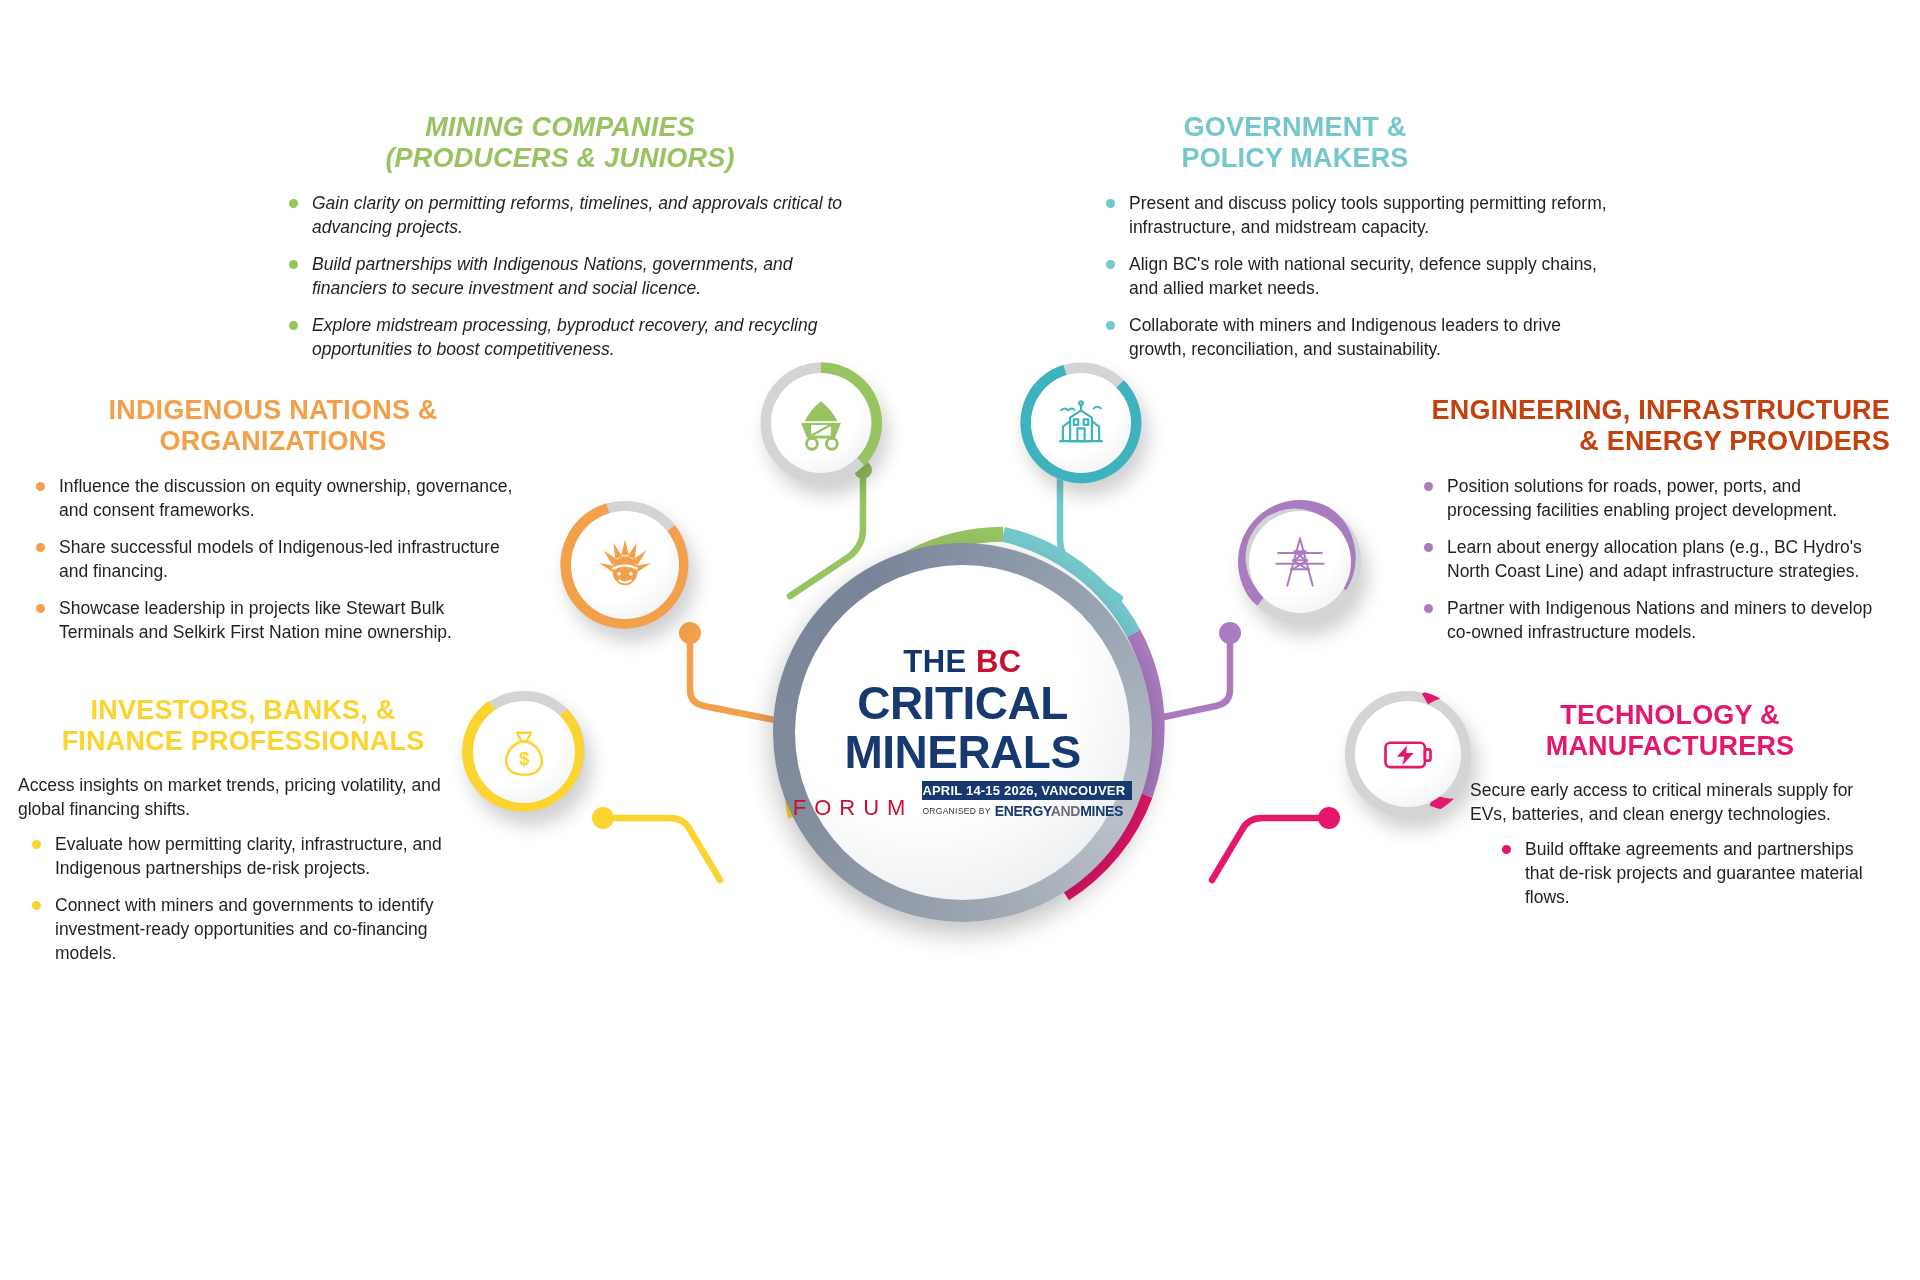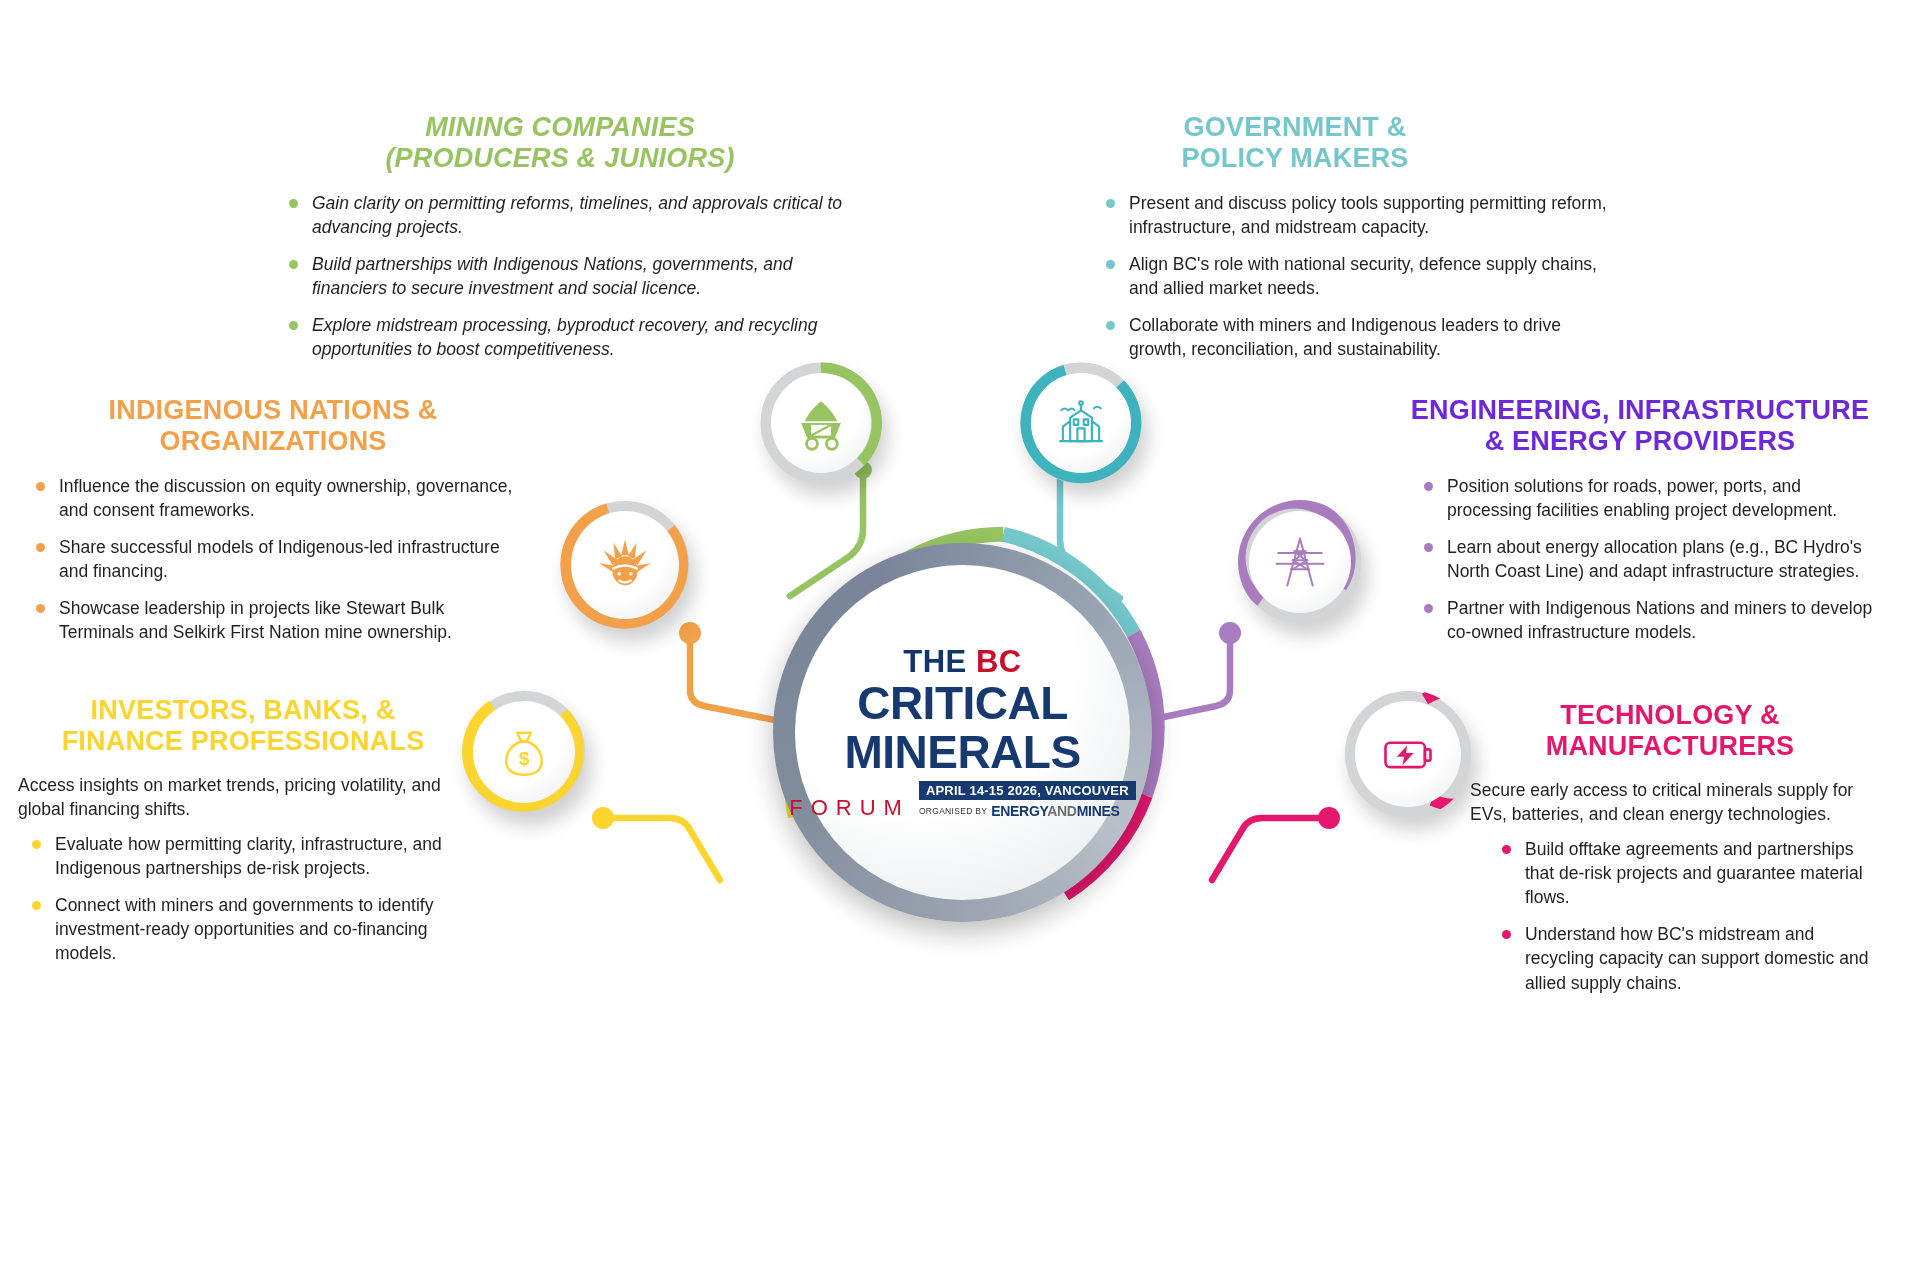--- a/index.html
+++ b/index.html
@@ -83,21 +83,21 @@
   }
   .logo-row { display: flex; align-items: flex-end; gap: 9px; margin-top: 6px; }
   .logo-forum {
     font-size: 22px; font-weight: 500; color: #c8102e;
     letter-spacing: 8px; line-height: 1;
   }
   .logo-datewrap { display:flex; flex-direction: column; align-items: flex-start; gap:3px; }
   .logo-date {
     background: #16396f; color: #fff;
     font-size: 13px; font-weight: 800; letter-spacing: 0.2px;
-    padding: 3px 7px 3px 7px; line-height: 1.05;
+    padding: 3px 7px 3px 0; line-height: 1.05;
     white-space: nowrap;
   }
   .logo-org {
     font-size: 8.5px; letter-spacing: 0.3px; color: #333; white-space: nowrap;
     display:flex; align-items:center; gap:4px;
   }
   .logo-org .em { font-size: 14px; font-weight: 800; letter-spacing: -0.3px; }
   .logo-org .em .b { color:#16396f; }
   .logo-org .em .g { color:#6d6e71; }
 
@@ -355,36 +355,35 @@
       <div>ORGANIZATIONS</div>
     </div>
     <ul class="bullets" style="--dot:#f3a04a; padding-left:14px; width:500px;">
       <li>Influence the discussion on equity ownership, governance, and consent frameworks.</li>
       <li>Share successful models of Indigenous-led infrastructure and financing.</li>
       <li>Showcase leadership in projects like Stewart Bulk Terminals and Selkirk First Nation mine ownership.</li>
     </ul>
   </div>
 
   <div class="group" style="left:1390px; top:395px; width:520px;">
-    <div class="grp-title align-center" style="color:#6d28d9; width:500px;">
+    <div class="grp-title align-center" style="color:#c2410c; width:500px;text-align:right;">
       <div>ENGINEERING, INFRASTRUCTURE</div>
       <div>&amp; ENERGY PROVIDERS</div>
     </div>
     <ul class="bullets" style="--dot:#a97cc0; padding-left:30px; width:500px;">
       <li>Position solutions for roads, power, ports, and processing facilities enabling project development.</li>
       <li>Learn about energy allocation plans (e.g., BC Hydro's North Coast Line) and adapt infrastructure strategies.</li>
       <li>Partner with Indigenous Nations and miners to develop co-owned infrastructure models.</li>
     </ul>
   </div>
 
   <div class="group" style="left:1470px; top:700px; width:420px;">
     <div class="grp-title align-center" style="color:#e5176d; width:400px;">
       <div>TECHNOLOGY &amp;</div>
       <div>MANUFACTURERS</div>
     </div>
     <p class="lead" style="width:400px;">Secure early access to critical minerals supply for EVs, batteries, and clean energy technologies.</p>
     <ul class="bullets" style="--dot:#e5176d; padding-left:28px; width:412px;">
       <li>Build offtake agreements and partnerships that de-risk projects and guarantee material flows.</li>
-      <li>Understand how BC's midstream and recycling capacity can support domestic and allied supply chains.</li>
     </ul>
   </div>
 
 </div>
 
 </body></html>

